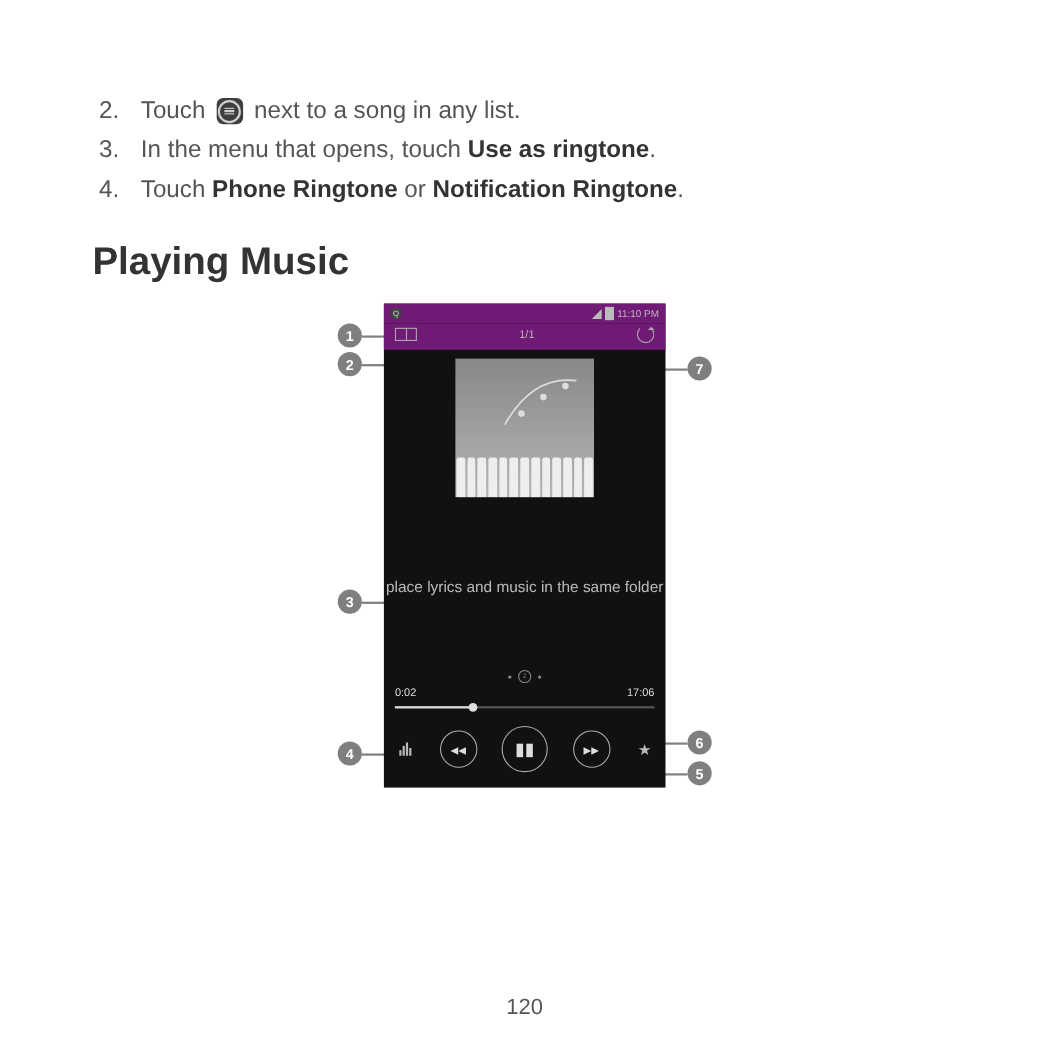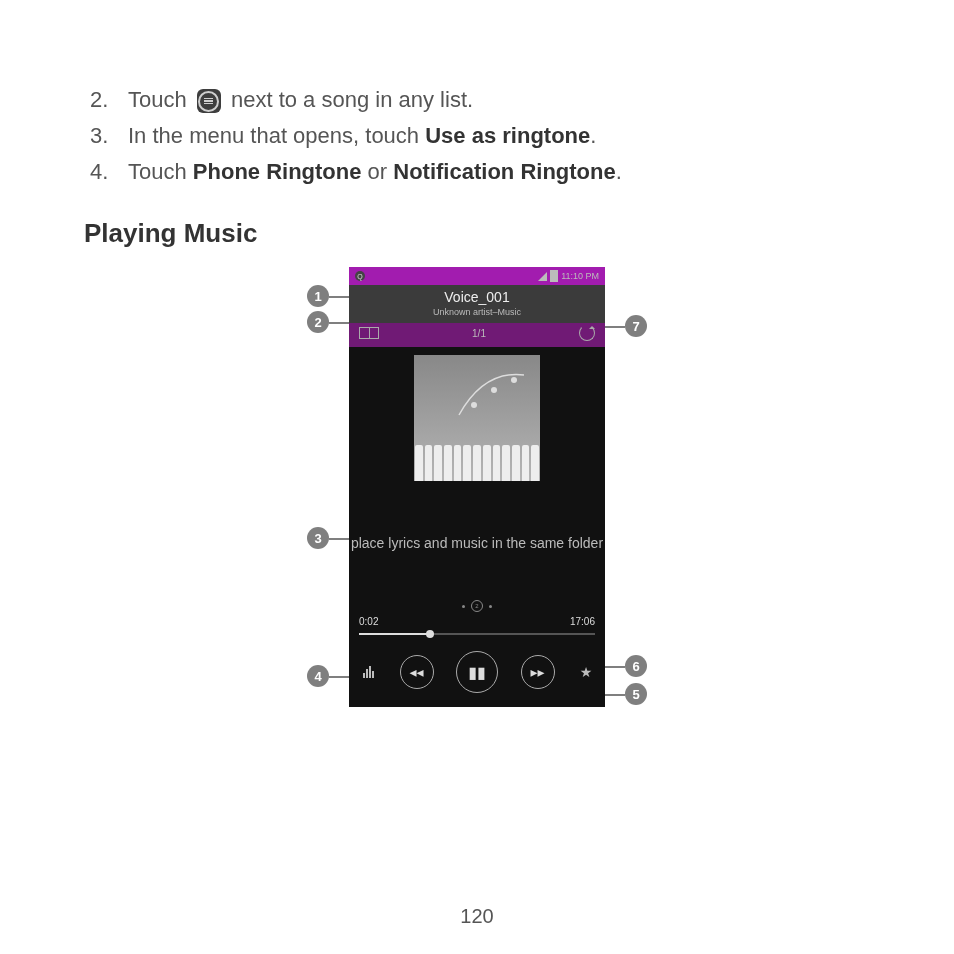--- a/index.html
+++ b/index.html
@@ -3,33 +3,33 @@
 <meta charset="utf-8">
 <style>
 html,body{margin:0;padding:0;background:#fff;font-family:Arial,Helvetica,sans-serif;color:#444}
 .page{width:954px;height:954px;box-sizing:border-box;padding:82px 84px 0 84px;position:relative}
 .instr{font-size:22px;line-height:36px;color:#555}
 .instr .row{display:flex;margin-bottom:0}
 .instr .num{width:38px;padding-left:6px}
 .instr .txt{flex:1}
 .instr .full{padding-left:0}
 .strong{color:#333;font-weight:700}
-h2{font-size:26px;font-weight:700;color:#333;margin:28px 0 18px 0}
+h2{font-size:35px;font-weight:700;color:#333;margin:28px 0 18px 0}
 .para{font-size:22px;line-height:36px;color:#555}
 .page-num{position:absolute;left:0;right:0;bottom:26px;text-align:center;font-size:20px;color:#555}
 
 
 .menu-circle{display:inline-flex;vertical-align:middle;width:24px;height:24px;border-radius:6px;background:#3e3e3e;align-items:center;justify-content:center;margin:0 4px}
 .menu-circle .inner{width:17px;height:17px;border:2px solid #cfcfcf;border-radius:50%;display:flex;flex-direction:column;align-items:center;justify-content:center;gap:1px}
 .menu-circle .inner span{width:9px;height:1.5px;background:#cfcfcf}
 
 
 .figure{position:relative;width:340px;height:460px;margin:16px auto 0;}
 .phone{position:absolute;left:42px;top:0;width:256px;height:440px;background:#111;display:flex;flex-direction:column;color:#ddd;font-family:Arial,sans-serif}
-.sbar{height:18px;background:#a21caf;display:flex;align-items:center;justify-content:space-between;padding:0 6px;font-size:9px;color:#bbb}
+.sbar{height:18px;background:#701a75;display:flex;align-items:center;justify-content:space-between;padding:0 6px;font-size:9px;color:#bbb}
 .sbar-left{display:flex;align-items:center;gap:3px}
 .sbar-right{display:flex;align-items:center;gap:3px}
 .sqico{width:10px;height:10px;border-radius:50%;background:#444;display:inline-flex;align-items:center;justify-content:center;font-size:7px;color:#ddd}
 .tri{width:0;height:0;border-style:solid;border-width:0 0 9px 9px;border-color:transparent transparent #bbb transparent}
 .batt{width:6px;height:10px;border:1px solid #bbb;background:#bbb}
 .head{background:#3b3b3b;padding:4px 0 6px;text-align:center}
 .track{font-size:14px;color:#eee}
 .sub{font-size:9px;color:#bbb;margin-top:2px}
 .row2{display:flex;align-items:center;justify-content:space-between;padding:2px 10px 6px;background:#701a75}
 .dolby{width:18px;height:10px;border:1px solid #aaa;display:flex}
@@ -126,24 +126,20 @@
     <div class="sbar">
       <div class="sbar-left">
             <span class="sqico">Q</span>
           </div>
       <div class="sbar-right">
         <span class="tri"></span>
         <span class="batt"></span>
         <span>11:10 PM</span>
       </div>
     </div>
-    <div class="head">
-      <div class="track">Voice_001</div>
-      <div class="sub">Unknown artist–Music</div>
-    </div>
     <div class="row2">
       <div class="dolby">
             <span></span>
             <span></span>
           </div>
       <div class="counter">1/1</div>
       <div class="refresh"></div>
     </div>
     <div class="artwrap">
       <div class="art">

